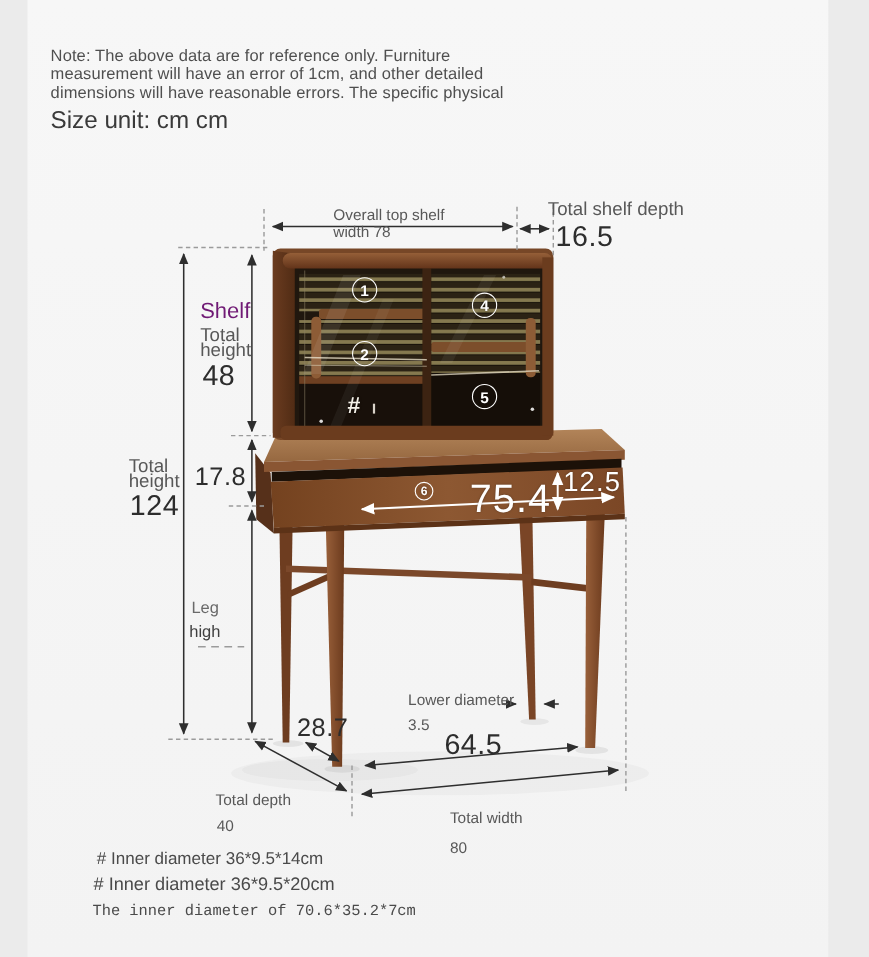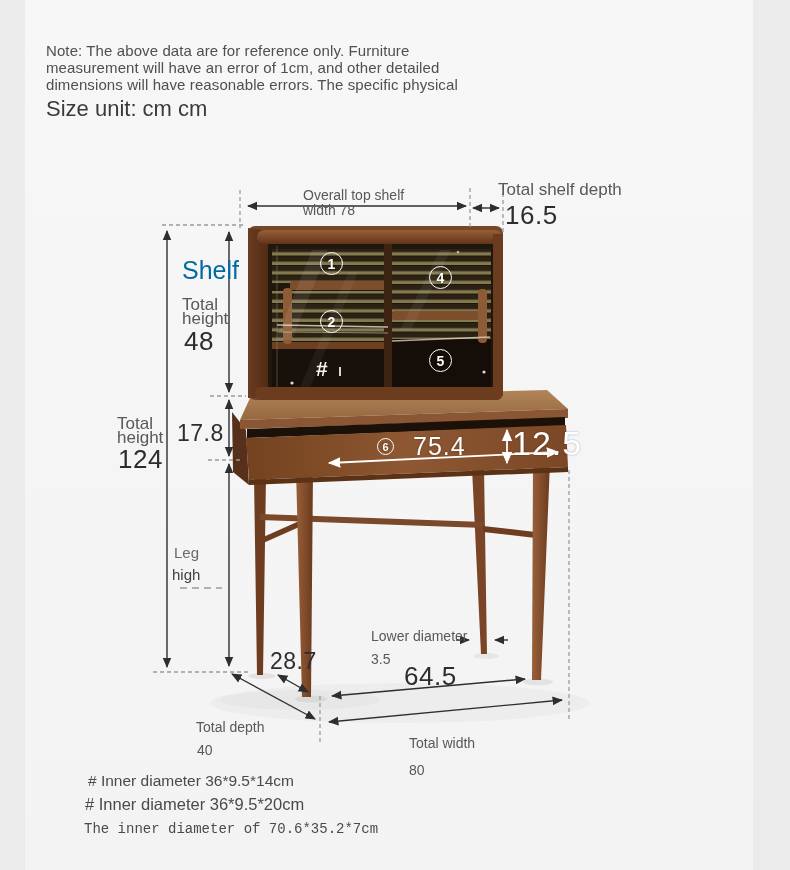--- a/index.html
+++ b/index.html
@@ -7,21 +7,21 @@
   #stage{position:relative;width:790px;height:870px;overflow:hidden;background:#ebebeb;}
   #panel{position:absolute;left:25px;top:0;width:728px;height:870px;background:linear-gradient(#f7f7f7,#f3f3f3);}
   #art{position:absolute;left:0;top:0;width:790px;height:870px;}
   .abs{position:absolute;white-space:nowrap;}
   .note-line{font-size:15px;line-height:17.5px;color:#4f4f4f;letter-spacing:.1px;}
   .size-unit{font-size:22px;color:#3a3a3a;}
   .lbl{font-size:14px;color:#585858;line-height:15px;margin-top:16px;}
   .lbl-sm{font-size:17px;color:#585858;line-height:15px;}
   .big{font-size:26px;color:#2d2d2d;letter-spacing:.5px;}
   .mid{font-size:23px;color:#2d2d2d;letter-spacing:.5px;}
-  .wbig{font-size:34px;color:#ffffff;letter-spacing:1px;text-shadow:0 0 2px rgba(0,0,0,.35);}
+  .wbig{font-size:25px;color:#ffffff;letter-spacing:1px;text-shadow:0 0 2px rgba(0,0,0,.35);}
   .badge{display:flex;align-items:center;justify-content:center;width:23px;height:23px;
          border:1.7px solid #fff;border-radius:50%;color:#fff;font-size:14px;font-weight:bold;
          box-sizing:border-box;text-shadow:0 0 2px rgba(0,0,0,.4);}
   .badge.small{width:17px;height:17px;font-size:11px;border-width:1.4px;}
   .hash{font-size:21px;font-weight:bold;color:#f5f2ea;text-shadow:0 0 2px rgba(0,0,0,.4);}
   .spec{color:#4a4a4a;}
   .spec1{font-size:15.5px;} .spec2{font-size:15.5px;} .spec3{font-size:16.5px;} .spec4{font-size:14px;font-family:Liberation Mono, monospace;}
 </style>
 </head>
 <body>
@@ -171,21 +171,21 @@
   <div class="abs note-line" style="left:46px;top:59px">measurement will have an error of 1cm, and other detailed</div>
   <div class="abs size-unit" style="left:46px;top:96px">Size unit: cm cm</div>
   <div class="abs note-line" style="left:46px;top:76px">dimensions will have reasonable errors. The specific physical</div>
 
   <div class="abs lbl" style="left:303px;top:172px">Overall top shelf</div>
   <div class="abs lbl" style="left:303px;top:187px">width 78</div>
 
   <div class="abs lbl-sm" style="left:498px;top:182px">Total shelf depth</div>
   <div class="abs big" style="left:505px;top:200px">16.5</div>
 
-  <div class="abs" style="left:182px;top:256px;font-size:25px;color:#0369a1">Shelf</div>
+  <div class="abs" style="left:182px;top:272px;font-size:20px;color:#701a75">Shelf</div>
   <div class="abs lbl-sm" style="left:182px;top:297px">Total</div>
   <div class="abs lbl-sm" style="left:182px;top:311px">height</div>
   <div class="abs big" style="left:184px;top:326px">48</div>
 
   <div class="abs lbl-sm" style="left:117px;top:416px">Total</div>
   <div class="abs lbl-sm" style="left:117px;top:430px">height</div>
   <div class="abs big" style="left:118px;top:444px">124</div>
 
   <div class="abs mid" style="left:177px;top:420px">17.8</div>
 
@@ -198,21 +198,21 @@
   <div class="abs mid" style="left:270px;top:648px">28.7</div>
   <div class="abs big" style="left:404px;top:661px">64.5</div>
 
   <div class="abs lbl" style="left:196px;top:704px">Total depth</div>
   <div class="abs lbl" style="left:197px;top:727px">40</div>
 
   <div class="abs lbl" style="left:409px;top:720px">Total width</div>
   <div class="abs lbl" style="left:409px;top:747px">80</div>
 
   <div class="abs badge small" style="left:377px;top:438px">6</div>
-  <div class="abs wbig" style="left:413px;top:432px;font-size:25px">75.4</div>
+  <div class="abs wbig" style="left:427px;top:432px;font-size:36px">75.4</div>
   <div class="abs wbig" style="left:512px;top:424px">12.5</div>
 
   <div class="abs badge" style="left:320px;top:252px">1</div>
   <div class="abs badge" style="left:320px;top:310px">2</div>
   <div class="abs badge" style="left:429px;top:266px">4</div>
   <div class="abs badge" style="left:429px;top:349px">5</div>
   <div class="abs hash" style="left:316px;top:357px">#</div>
 
   <div class="abs spec spec2" style="left:88px;top:772px"># Inner diameter 36*9.5*14cm</div>
   <div class="abs spec spec3" style="left:85px;top:795px"># Inner diameter 36*9.5*20cm</div>

